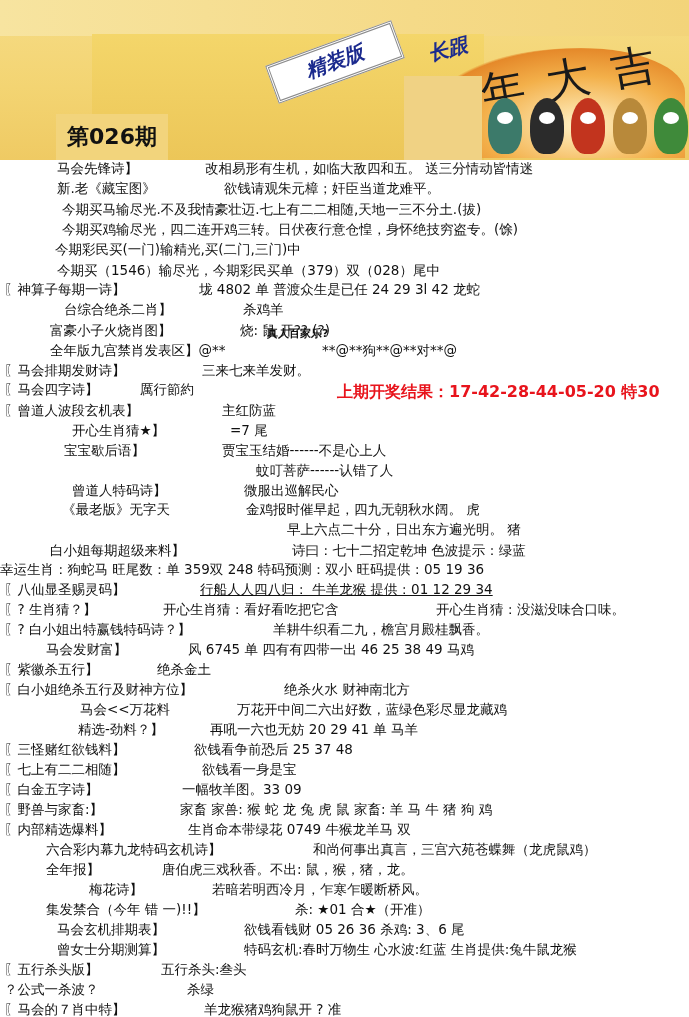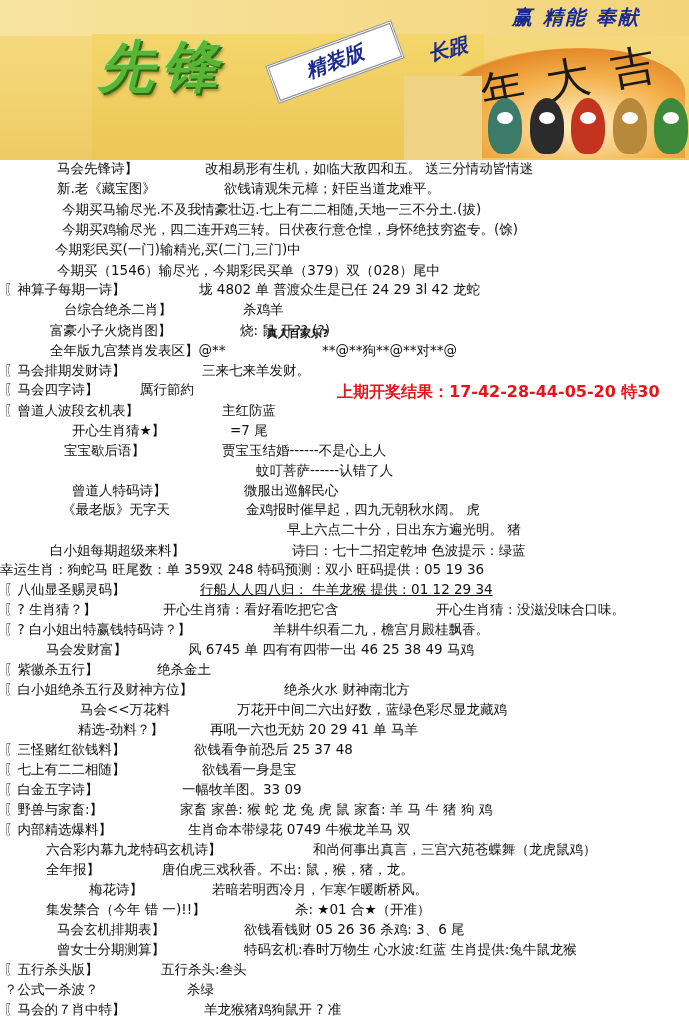--- a/index.html
+++ b/index.html
@@ -33,34 +33,33 @@
   .line { position:absolute; white-space:nowrap; font-size:13.5px; line-height:19px; }
   .red { color:#e8141c; font-weight:bold; font-size:16px; }
   .overlay { font-size:11px; font-weight:bold; }
 </style>
 </head>
 <body>
 
 <div class="banner">
   <div class="topstrip"></div>
   <div class="centerpanel"></div>
-  <div class="big" style="left:98px;top:38px;">先锋</div>
   <div class="badge">精装版</div>
   <div class="flame"></div>
-  <div class="jingxin">赢 精能 奉献</div>
   <div class="changgen">长跟</div>
   <div class="nianda">年大吉</div>
   <div class="patch"></div>
   <div class="mascots">
     <div class="mascot" style="background:#3c7a6a;"></div>
     <div class="mascot" style="background:#2b2b2b;"></div>
     <div class="mascot" style="background:#c2341e;"></div>
     <div class="mascot" style="background:#b8893a;"></div>
     <div class="mascot" style="background:#3f8a3a;"></div>
   </div>
+  <div class="issue">第026期</div>
 </div>
 
 <div id="lines">
     <div class="line" style="left: 57px; top: 159px;">马会先锋诗】</div>
     <div class="line" style="left: 205px; top: 159px;">改相易形有生机，如临大敌四和五。 送三分情动皆情迷</div>
     <div class="line" style="left: 57px; top: 179px;">新.老《藏宝图》</div>
     <div class="line" style="left: 224px; top: 179px;">欲钱请观朱元樟；奸臣当道龙难平。</div>
     <div class="line" style="left: 62px; top: 200px;">今期买马输尽光.不及我情豪壮迈.七上有二二相随,天地一三不分土.(拔)</div>
     <div class="line" style="left: 62px; top: 220px;">今期买鸡输尽光，四二连开鸡三转。日伏夜行意仓惶，身怀绝技穷盗专。(馀)</div>
     <div class="line" style="left: 55px; top: 240px;">今期彩民买(一门)输精光,买(二门,三门)中</div>

